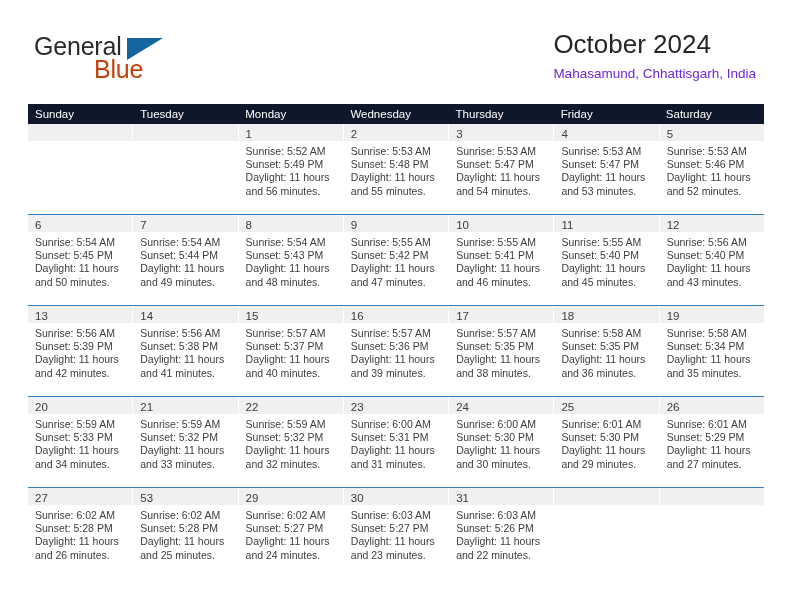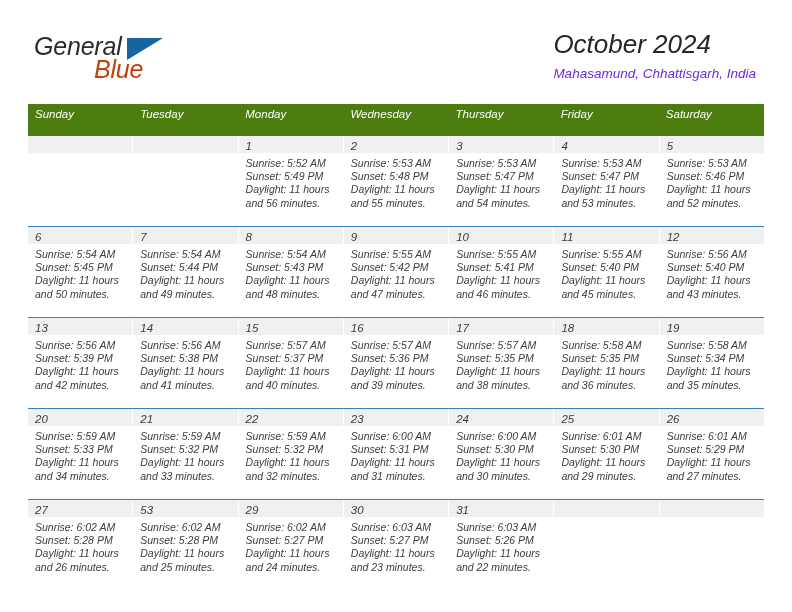--- a/index.html
+++ b/index.html
@@ -9,21 +9,20 @@
     background: #ffffff;
     font-family: "Liberation Sans", sans-serif;
     -webkit-font-smoothing: antialiased;
   }
   .page {
     position: relative;
     width: 792px;
     height: 612px;
     background: #ffffff;
     overflow: hidden;
-    font-style: italic;
   }
 
   
   .header {
     position: absolute;
     left: 28px;
     top: 28px;
     right: 36px;
     height: 68px;
   }
@@ -89,22 +88,22 @@
   
   .calendar {
     position: absolute;
     left: 28px;
     top: 104px;
     width: 736px;
   }
   .weekday-row {
     display: flex;
     width: 100%;
-    background: #4d7c0f;
-    height: 32px;
+    background: #0f172a;
+    height: 20px;
   }
   .weekday {
     flex: 1 1 0;
     color: #ffffff;
     font-size: 11.5px;
     line-height: 21px;
     padding-left: 7px;
     white-space: nowrap;
   }
 

